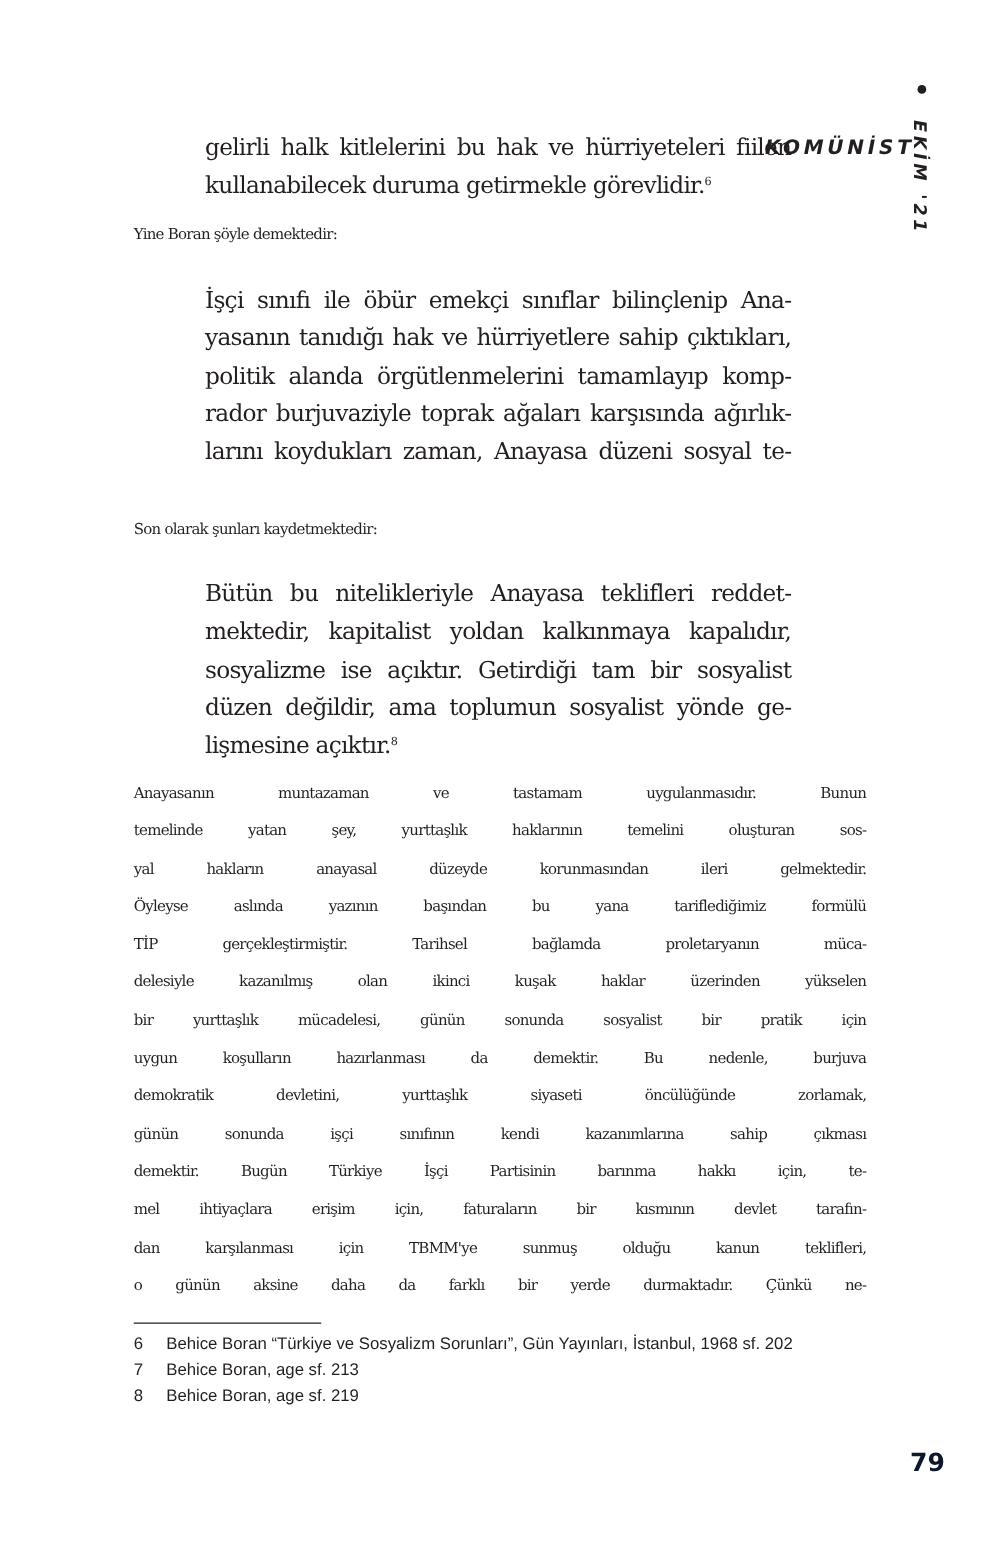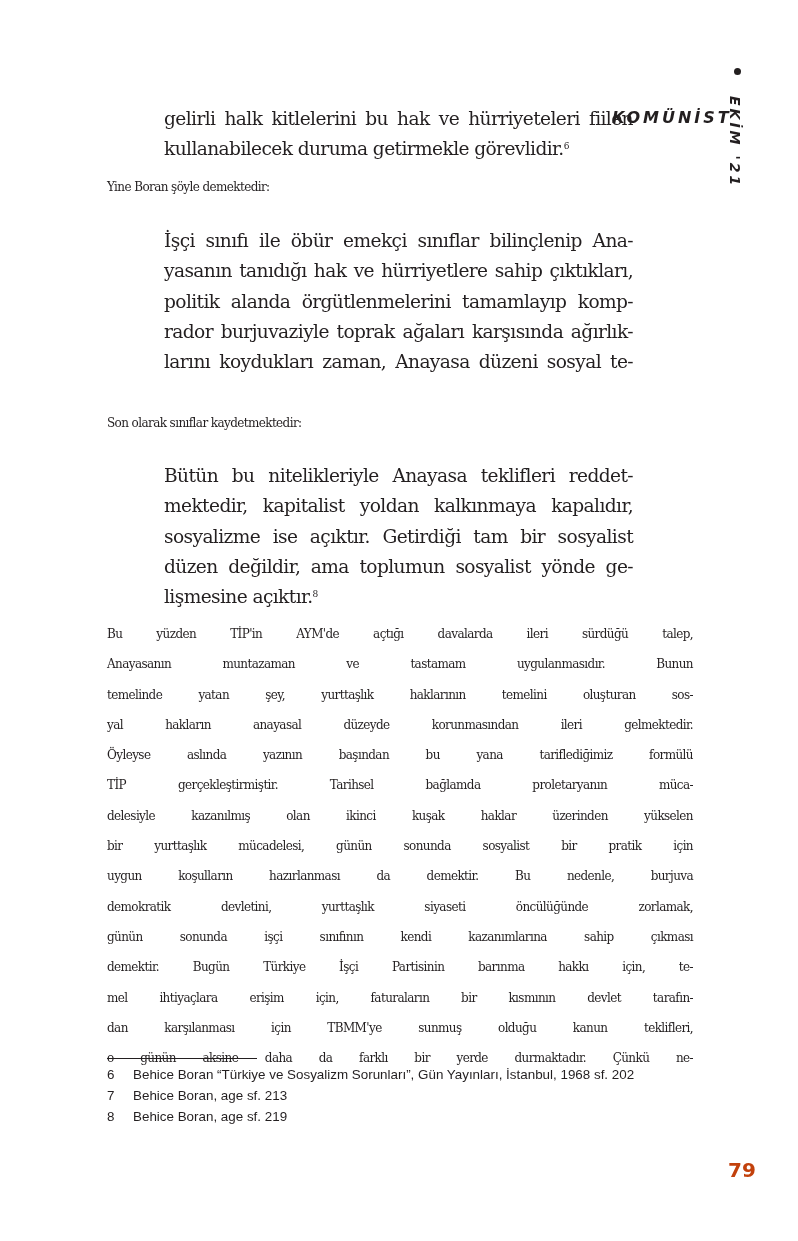--- a/index.html
+++ b/index.html
@@ -9,21 +9,21 @@
   .vert { position:absolute; top:96px; left:727px; writing-mode:vertical-rl; font-family:"DejaVu Sans", sans-serif; font-weight:bold; font-style:italic; font-size:14px; letter-spacing:3px; color:#231f20; }
   .text { position:absolute; left:107px; width:586px; font-family:"DejaVu Serif", serif; font-size:12px; line-height:30.3px; text-align:justify; color:#231f20; }
   .quote { position:absolute; left:164px; width:469px; font-family:"DejaVu Serif", serif; font-size:18.6px; line-height:30.3px; text-align:justify; color:#231f20; }
   .line { display:block; text-align:justify; text-align-last:justify; white-space:nowrap; }
   .line.last { text-align-last:left; }
   sup { font-size:9px; vertical-align:6px; line-height:0; }
   .fn-rule { position:absolute; top:1058px; left:107px; width:150px; height:1px; background:#231f20; }
   .footnotes { position:absolute; top:1064px; left:107px; font-family:"Liberation Sans", sans-serif; font-size:13.4px; line-height:21px; color:#231f20; }
   .fn { display:flex; }
   .fn .num { width:26px; }
-  .pageno { position:absolute; top:1158px; left:728px; font-family:"DejaVu Sans", sans-serif; font-weight:bold; font-size:20px; color:#c2410c; }
+  .pageno { position:absolute; top:1158px; left:728px; font-family:"DejaVu Sans", sans-serif; font-weight:bold; font-size:20px; color:#0f172a; }
   .s { letter-spacing:-0.6px; }
 </style>
 </head>
 <body>
 
 <div>
   <span class="runner">KOMÜNİST</span>
   <span class="bullet"></span>
   <span class="vert">EKİM '21</span>
 </div>
@@ -39,33 +39,32 @@
 
 <div class="quote s" style="top:226px;">
   <span class="line">İşçi sınıfı ile öbür emekçi sınıflar bilinçlenip Ana-</span>
   <span class="line">yasanın tanıdığı hak ve hürriyetlere sahip çıktıkları,</span>
   <span class="line">politik alanda örgütlenmelerini tamamlayıp komp-</span>
   <span class="line">rador burjuvaziyle toprak ağaları karşısında ağırlık-</span>
   <span class="line">larını koydukları zaman, Anayasa düzeni sosyal te-</span>
 </div>
 
 <div class="text s" style="top:408px;">
-  <span class="line last">Son olarak sınıflar kaydetmektedir:</span>
+  <span class="line last">Son olarak şunları kaydetmektedir:</span>
 </div>
 
 <div class="quote s" style="top:461px;">
   <span class="line">Bütün bu nitelikleriyle Anayasa teklifleri reddet-</span>
   <span class="line">mektedir, kapitalist yoldan kalkınmaya kapalıdır,</span>
   <span class="line">sosyalizme ise açıktır. Getirdiği tam bir sosyalist</span>
   <span class="line">düzen değildir, ama toplumun sosyalist yönde ge-</span>
   <span class="line last"><span>lişmesine açıktır.</span><sup>8</sup></span>
 </div>
 
 <div class="text s" style="top:619px;">
-  <span class="line">Bu yüzden TİP'in AYM'de açtığı davalarda ileri sürdüğü talep,</span>
   <span class="line">Anayasanın muntazaman ve tastamam uygulanmasıdır. Bunun</span>
   <span class="line">temelinde yatan şey, yurttaşlık haklarının temelini oluşturan sos-</span>
   <span class="line">yal hakların anayasal düzeyde korunmasından ileri gelmektedir.</span>
   <span class="line">Öyleyse aslında yazının başından bu yana tariflediğimiz formülü</span>
   <span class="line">TİP gerçekleştirmiştir. Tarihsel bağlamda proletaryanın müca-</span>
   <span class="line">delesiyle kazanılmış olan ikinci kuşak haklar üzerinden yükselen</span>
   <span class="line">bir yurttaşlık mücadelesi, günün sonunda sosyalist bir pratik için</span>
   <span class="line">uygun koşulların hazırlanması da demektir. Bu nedenle, burjuva</span>
   <span class="line">demokratik devletini, yurttaşlık siyaseti öncülüğünde zorlamak,</span>
   <span class="line">günün sonunda işçi sınıfının kendi kazanımlarına sahip çıkması</span>

